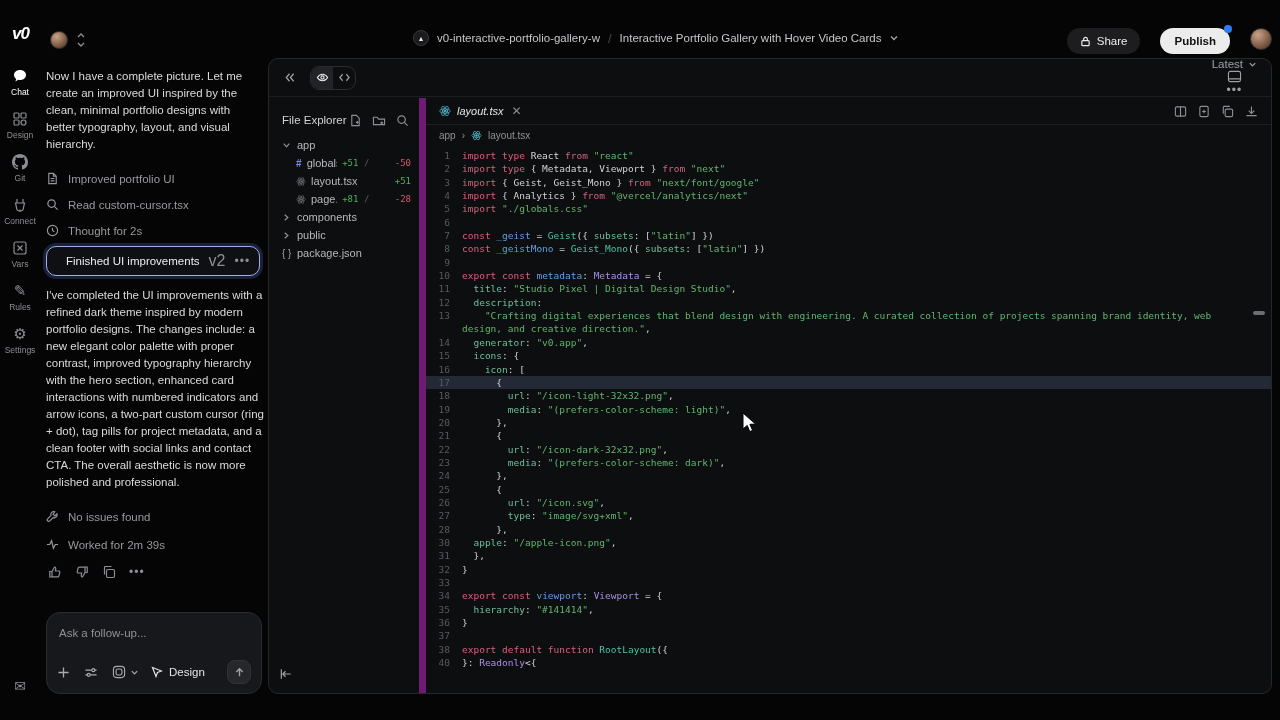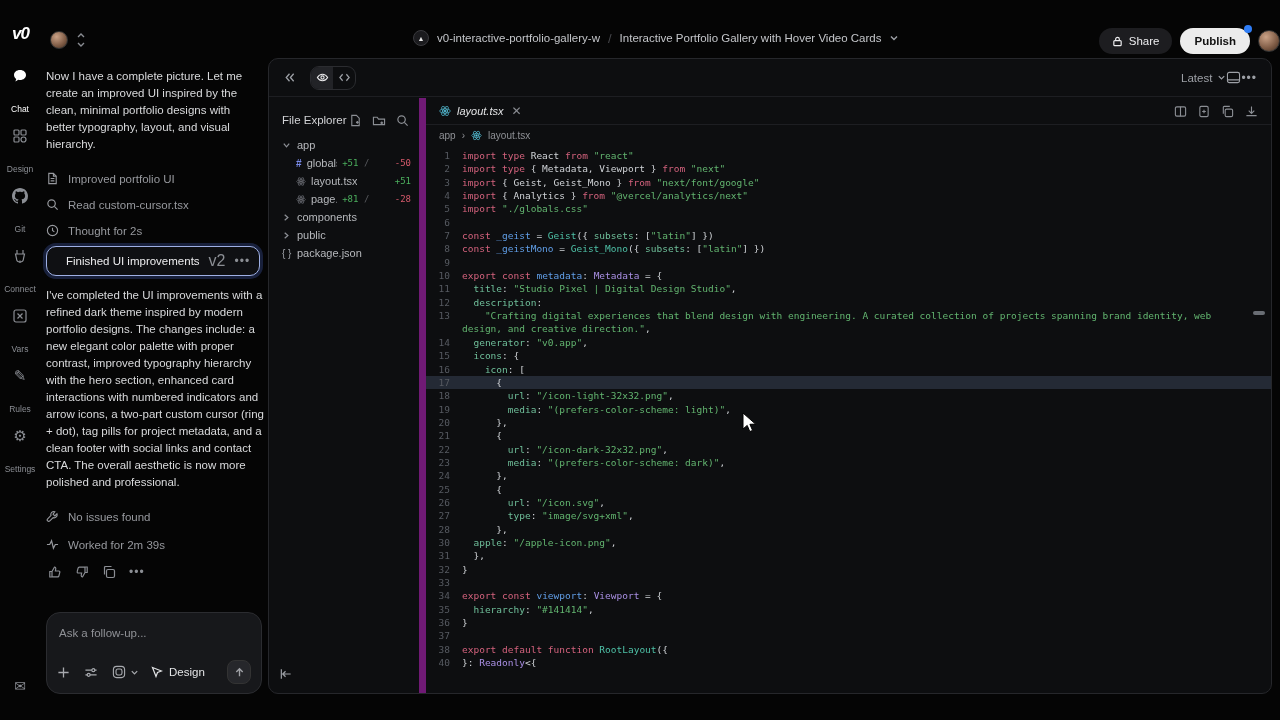--- a/index.html
+++ b/index.html
@@ -10,30 +10,30 @@
   
   #topbar { position:absolute; left:0; top:0; width:1280px; height:56px; display:flex; align-items:center; }
   #logo { position:absolute; left:12px; top:24px; font-weight:bold; font-size:17px; color:#fff; letter-spacing:-1px; font-style:italic;}
   .avatar { border-radius:50%; background:radial-gradient(circle at 35% 30%, #caa287, #7d5a44 60%, #3c2b20); border:1px solid #333; }
   #tl-avatar { position:absolute; left:50px; top:31px; width:18px; height:18px; }
   #team-switch { position:absolute; left:74px; top:31px; width:14px; height:18px; color:#8a8d93; }
   #crumbs { position:absolute; left:413px; top:30px; display:flex; align-items:center; gap:8px; font-size:11.5px; color:#c4c6ca; }
   #crumb-proj-icon { width:16px; height:16px; border-radius:50%; background:#1b1b1e; border:1px solid #3a3a3e; display:flex; align-items:center; justify-content:center; }
   #crumb-proj-icon span { color:#e8e8e8; font-size:7px; line-height:1; }
   .crumb-sep { color:#47484c; font-size:13px; }
-  #topbar-right { position:absolute; right:0; top:28px; display:flex; align-items:center; gap:8px; }
+  #topbar-right { position:absolute; right:8px; top:28px; display:flex; align-items:flex-start; gap:20px; }
   #share-btn { display:flex; align-items:center; gap:6px; background:#1d1d20; color:#ececee; border:none; border-radius:999px; height:26px; padding:0 13px; font-size:11.5px; cursor:pointer; }
   #publish-wrap { position:relative; }
   #publish-btn { background:#ececec; color:#111; border:none; border-radius:999px; height:26px; padding:0 14px; font-size:11.5px; font-weight:bold; cursor:pointer; }
   #publish-dot { position:absolute; right:-2px; top:-3px; width:8px; height:8px; border-radius:50%; background:#2f7df6; }
   #tr-avatar { width:22px; height:22px; }
 
   
   #rail { position:absolute; left:0; top:56px; width:40px; bottom:0; display:flex; flex-direction:column; align-items:center; padding-top:12px; }
-  .rail-item { width:40px; display:flex; flex-direction:column; align-items:center; gap:20px; margin-bottom:14px; color:#8b8e94; cursor:pointer; }
+  .rail-item { width:40px; display:flex; flex-direction:column; align-items:center; gap:3px; margin-bottom:14px; color:#8b8e94; cursor:pointer; }
   .rail-item .ri-label { font-size:8.5px; }
   .rail-item.active { color:#fff; }
   .rail-glyph { font-size:15px; line-height:16px; height:16px; }
   #rail-mail { position:absolute; left:0; bottom:26px; width:40px; text-align:center; color:#8b8e94; font-size:14px; cursor:pointer; }
 
   
   #chat { position:absolute; left:46px; top:62px; width:216px; bottom:0; }
   .chat-msg { font-size:11.5px; line-height:17px; color:#d9dadc; }
   #msg1 { position:absolute; left:0; top:6px; width:216px; }
   .task-row { position:absolute; left:0; display:flex; align-items:center; gap:9px; color:#97999e; font-size:11.5px; cursor:pointer; }
@@ -53,21 +53,21 @@
   #composer-row .c-ic { cursor:pointer; display:flex; align-items:center; }
   #design-chip { display:flex; align-items:center; gap:6px; font-size:11.5px; color:#e2e3e5; cursor:pointer; }
   #send-btn { margin-left:auto; width:24px; height:24px; border-radius:8px; background:#26272b; border:1px solid #333; display:flex; align-items:center; justify-content:center; color:#9fa1a6; cursor:pointer; }
 
   
   #editor { position:absolute; left:268px; top:58px; width:1004px; height:636px; background:#0d0e10; border:1px solid #26272b; border-radius:10px; overflow:hidden; }
   #ed-toolbar { position:absolute; left:0; top:0; right:0; height:38px; border-bottom:1px solid #1d1e22; display:flex; align-items:center; padding:0 14px; color:#9da0a6; }
   #view-pill { margin-left:14px; display:flex; border:1px solid #2b2c30; border-radius:9px; overflow:hidden; }
   .pill-seg { width:22px; height:22px; display:flex; align-items:center; justify-content:center; cursor:pointer; color:#9da0a6; }
   .pill-seg.sel { background:#222327; color:#e8e8ea; }
-  #ed-toolbar-right { margin-left:auto; display:flex; align-items:center; gap:0; }
+  #ed-toolbar-right { margin-left:auto; display:flex; align-items:center; gap:0;flex-direction:column; }
   #latest { display:flex; align-items:center; gap:5px; font-size:11.5px; color:#9da0a6; cursor:pointer; }
 
   #explorer { position:absolute; left:0; top:39px; width:157px; bottom:0; border-right:7px solid #701a75; }
   #explorer-head { display:flex; align-items:center; height:28px; padding:0 10px 0 13px; margin-top:8px; color:#d2d3d6; font-size:11.5px; }
   #explorer-head .eh-icons { margin-left:auto; display:flex; gap:10px; color:#8b8e94; }
   #file-tree { margin-top:2px; font-size:11px; color:#b6b8bc; }
   .tree-row { height:18px; display:flex; align-items:center; gap:5px; padding-right:8px; cursor:pointer; }
   .tree-row .chev { width:10px; color:#8b8e94; display:flex; }
   .tree-row .fname { white-space:nowrap; overflow:hidden; }
   .tree-row .diff { margin-left:auto; font-size:9px; font-family:"DejaVu Sans Mono", monospace; white-space:nowrap; }

